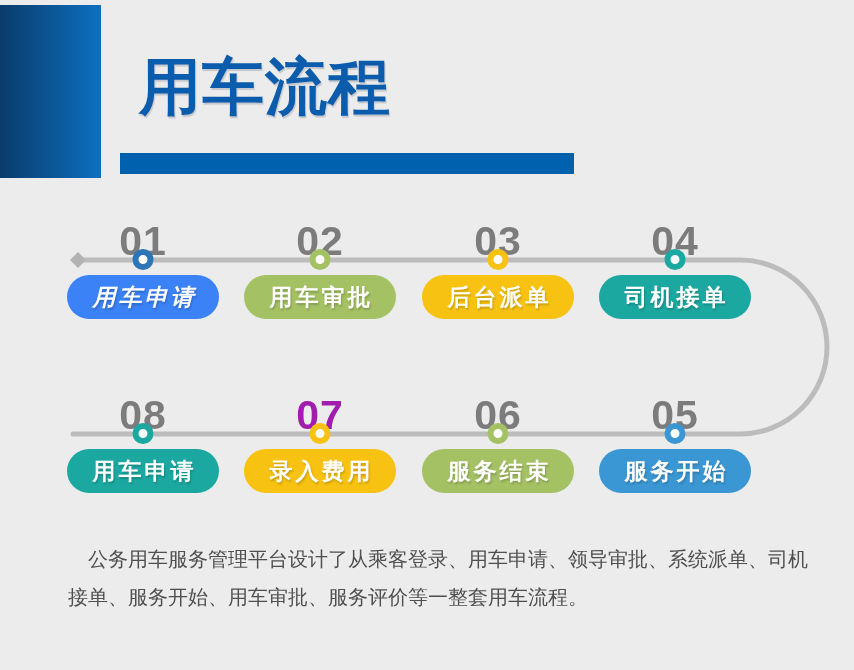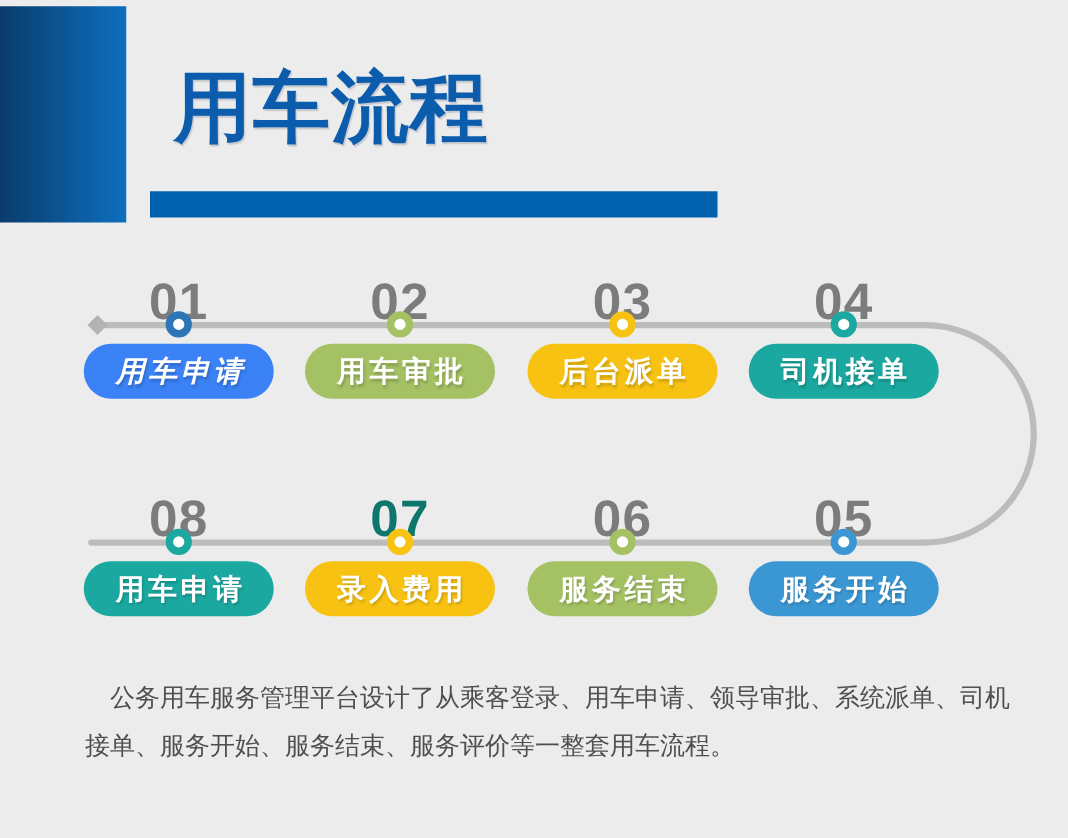--- a/index.html
+++ b/index.html
@@ -154,21 +154,21 @@
 
   <div class="step" style="left:67px; top:392px">
     <div class="step-num" style="color: rgb(124, 124, 124);">08</div>
     <div class="step-marker" style="border-color: rgb(27, 168, 160);"></div>
     <div class="step-pill" style="background: rgb(27, 168, 160);">
       <span class="pill-label">用车申请</span>
     </div>
   </div>
 
   <div class="step" style="left:244px; top:392px">
-    <div class="step-num" style="color: #0f766e;">07</div>
+    <div class="step-num" style="color: #a21caf;">07</div>
     <div class="step-marker" style="border-color: rgb(247, 194, 17);"></div>
     <div class="step-pill" style="background: rgb(247, 194, 17);">
       <span class="pill-label">录入费用</span>
     </div>
   </div>
 
   <div class="step" style="left:422px; top:392px">
     <div class="step-num" style="color: rgb(124, 124, 124);">06</div>
     <div class="step-marker" style="border-color: rgb(164, 193, 99);"></div>
     <div class="step-pill" style="background: rgb(164, 193, 99);">
@@ -177,15 +177,15 @@
   </div>
 
   <div class="step" style="left:599px; top:392px">
     <div class="step-num" style="color: rgb(124, 124, 124);">05</div>
     <div class="step-marker" style="border-color: rgb(59, 151, 211);"></div>
     <div class="step-pill" style="background: rgb(59, 151, 211);">
       <span class="pill-label">服务开始</span>
     </div>
   </div>
 
-  <p class="description" style="color: rgb(79, 79, 79);">公务用车服务管理平台设计了从乘客登录、用车申请、领导审批、系统派单、司机接单、服务开始、服务结束、服务评价等一整套用车流程。</p>
+  <p class="description" style="color: rgb(79, 79, 79);">公务用车服务管理平台设计了从乘客登录、用车申请、领导审批、系统派单、司机接单、服务开始、用车审批、服务评价等一整套用车流程。</p>
 
 </div>
 
 </body></html>

